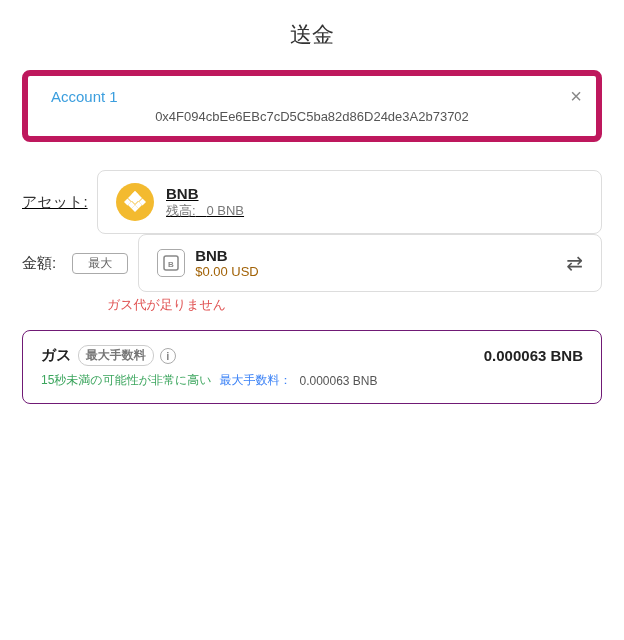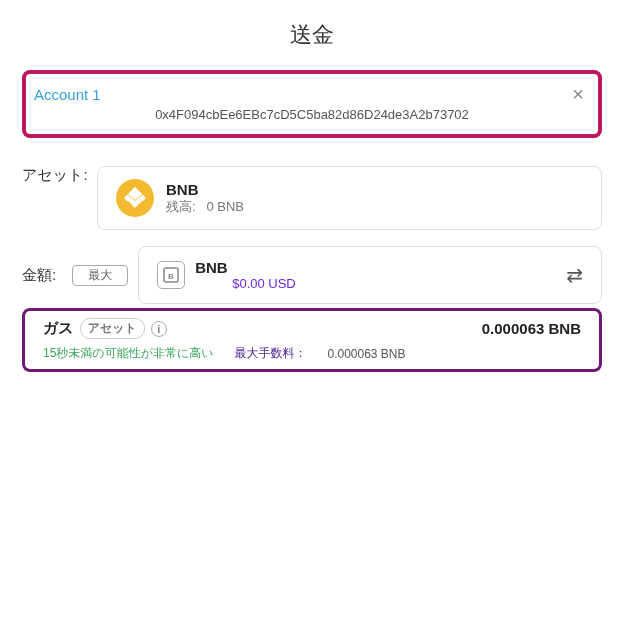--- a/index.html
+++ b/index.html
@@ -19,23 +19,23 @@
     }
     .page-title {
       text-align: center;
       font-size: 22px;
       color: #333;
       margin-bottom: 20px;
       font-weight: 400;
       font-family: Liberation Serif, serif;
     }
     .account-box {
-      border: 4px solid #be185d;
+      border: 6px solid #be185d;
       border-radius: 8px;
-      padding: 12px 8px;
+      padding: 12px 23px;
       position: relative;
       margin-bottom: 28px;
     }
     .account-name {
       color: #3b9ede;
       font-size: 15px;
       font-weight: 500;
       margin-bottom: 4px;
     }
     .account-address {
@@ -50,22 +50,22 @@
       right: 14px;
       font-size: 20px;
       color: #888;
       cursor: pointer;
       background: none;
       border: none;
       line-height: 1;
     }
     .field-row {
       display: flex;
-      align-items: flex-start;
-      margin-bottom: 16px;
+      align-items: center;
+      text-decoration: underline;
     }
     .field-label {
       font-size: 15px;
       color: #333;
       min-width: 75px;
       flex-shrink: 0;
     }
     .asset-card {
       border: 1px solid #ddd;
       border-radius: 8px;
@@ -141,42 +141,41 @@
     .amount-info {
       flex: 1;
     }
     .amount-token {
       font-size: 15px;
       font-weight: 600;
       color: #222;
     }
     .amount-usd {
       font-size: 13px;
-      color: #6d28d9;
-      margin-left: 37px;
+      color: #a16207;
     }
     .swap-icon {
       font-size: 20px;
       color: #555;
       cursor: pointer;
       margin-left: 6px;
     }
     .error-row {
       display: flex;
       padding-left: 85px;
       margin-bottom: 16px;
     }
     .error-text {
       color: #e05252;
       font-size: 13px;
     }
     .gas-box {
-      border: 3px solid #701a75;
+      border: 1px solid #701a75;
       border-radius: 8px;
-      padding: 7px 18px;
+      padding: 14px 18px;
     }
     .gas-header {
       display: flex;
       justify-content: space-between;
       align-items: center;
       margin-bottom: 6px;
     }
     .gas-title {
       font-size: 15px;
       font-weight: 600;
@@ -206,30 +205,30 @@
       flex-shrink: 0;
     }
     .gas-value {
       font-size: 15px;
       font-weight: 700;
       color: #222;
     }
     .gas-footer {
       display: flex;
       align-items: center;
-      gap: 21px;
+      gap: 8px;
     }
     .gas-speed {
       font-size: 12px;
       color: #3ba55d;
       font-weight: 500;
     }
     .gas-max-label {
       font-size: 12px;
-      color: #4c1d95;
+      color: #3b82f6;
       text-align: right;
     }
     .gas-max-value {
       font-size: 12px;
       color: #555;
     }
   </style>
 </head>
 <body>
 
@@ -286,26 +285,29 @@
         </div>
         <div class="amount-info">
           <div class="amount-token">BNB</div>
           <div class="amount-usd">$0.00 USD</div>
         </div>
         <span class="swap-icon">⇄</span>
       </div>
     </div>
   </div>
 
+  <div class="error-row">
+    <span class="error-text">ガス代が足りません</span>
+  </div>
 
   <div class="gas-box">
     <div class="gas-header">
       <div class="gas-title">
         <span>ガス</span>
-        <span class="gas-estimate">アセット</span>
+        <span class="gas-estimate">最大手数料</span>
         <span class="info-icon">i</span>
       </div>
       <div class="gas-value">0.000063 BNB</div>
     </div>
     <div class="gas-footer">
       <span class="gas-speed">15秒未満の可能性が非常に高い</span>
       <span class="gas-max-label">最大手数料：</span>
       <span class="gas-max-value">0.000063 BNB</span>
     </div>
   </div>

